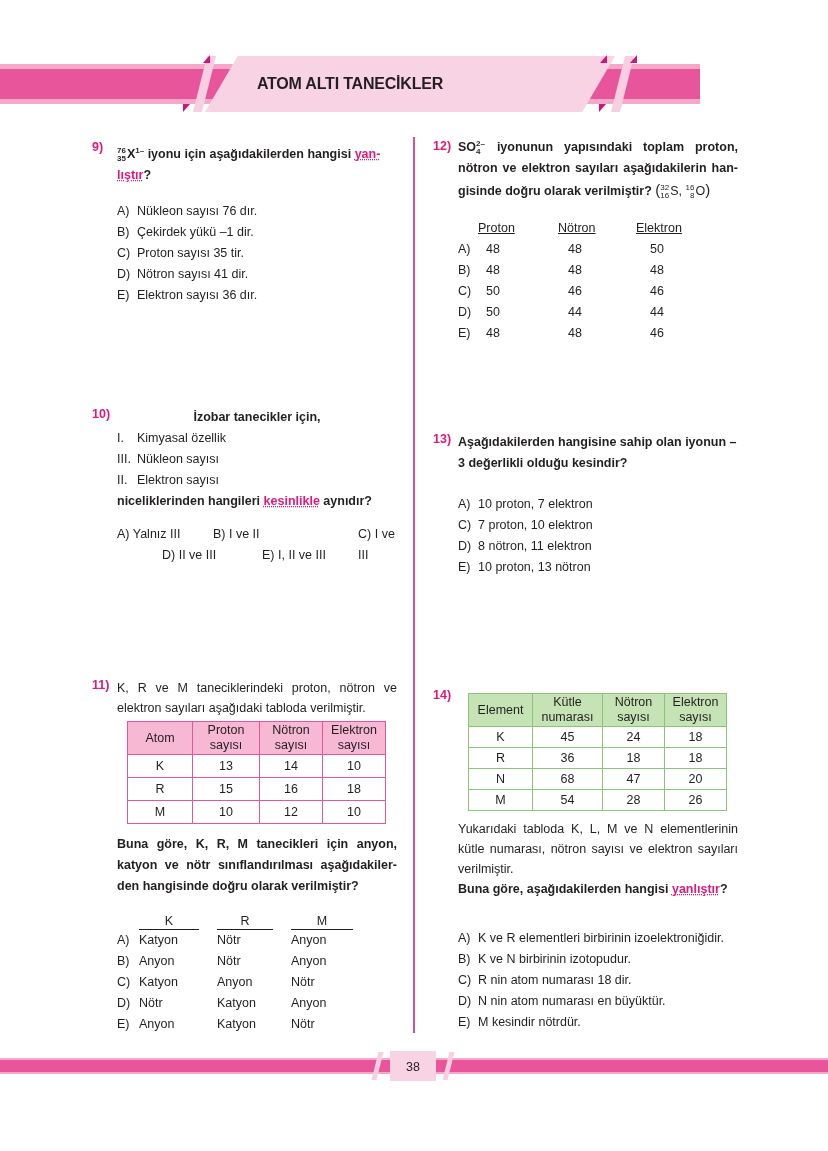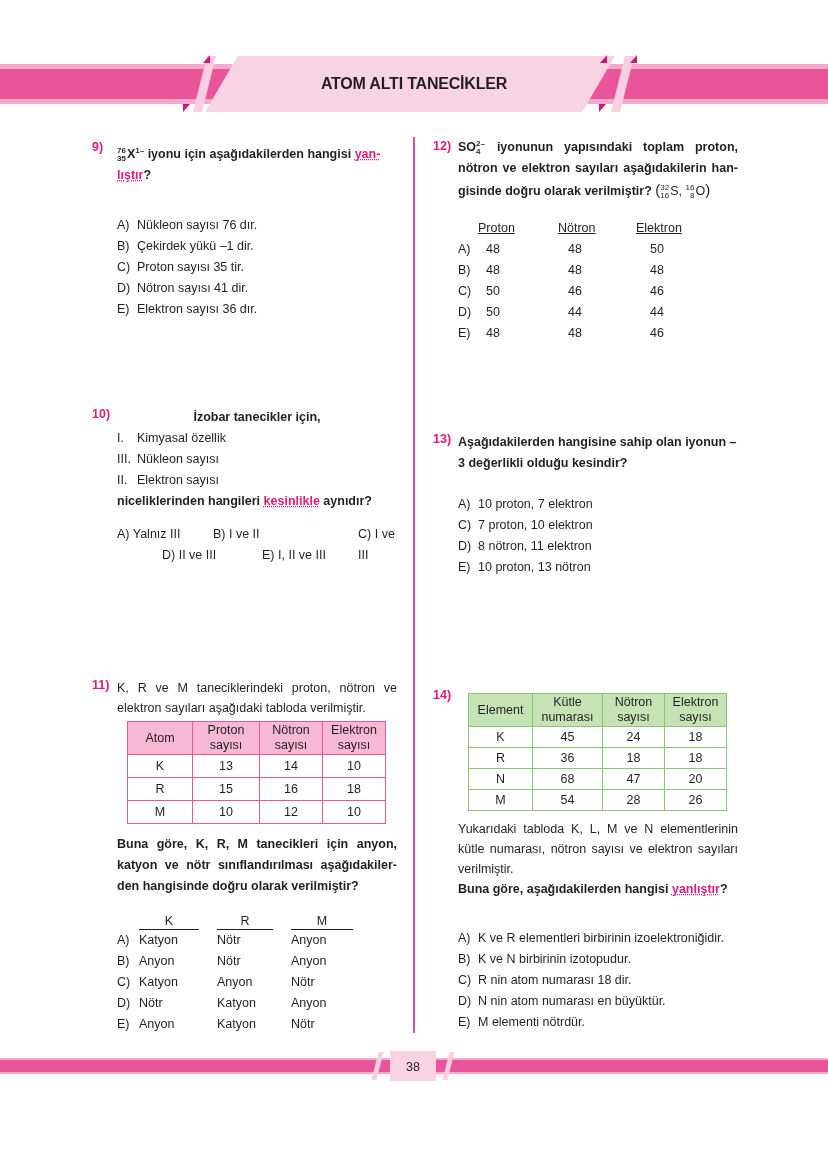--- a/index.html
+++ b/index.html
@@ -1,20 +1,20 @@
 <!DOCTYPE html>
 <html><head>
 <meta charset="utf-8">
 <style>
   * { box-sizing: border-box; margin: 0; padding: 0; }
   html, body { width: 828px; height: 1151px; background: #ffffff; overflow: hidden; }
   body { position: relative; font-family: "Liberation Sans", sans-serif; color: #231f20; font-size: 12.5px; }
 
   
-  .banner { position: absolute; left: 0; top: 40px; width: 828px; height: 80px; }
+  .banner { position: absolute; left: 0; top: 40px; width: 700px; height: 80px; }
   .banner .band-light { position: absolute; left: 0; right: 0; top: 24px; height: 40px; background: #f4a9c8; }
   .banner .band-dark { position: absolute; left: 0; right: 0; top: 29px; height: 30px; background: #e8559a; }
   .banner .slant { position: absolute; top: 16px; height: 56px; width: 9px; background: #f8cfe1; transform: skewX(-14deg); }
   .banner .tri { position: absolute; width: 0; height: 0; }
   .banner .title-box { position: absolute; left: 150px; top: 16px; width: 460px; height: 56px; background: #f8d3e4;
       clip-path: polygon(8% 0, 100% 0, 92% 100%, 0 100%); }
   .banner .title { position: absolute; left: 0; right: 0; top: 35px; text-align: center; font-weight: bold; font-size: 16px; color: #231f20; letter-spacing: -0.2px; }
 
   
   .divider { position: absolute; left: 413px; top: 137px; width: 2px; height: 896px; background: #d9509a; }
@@ -78,21 +78,21 @@
 <div class="divider"></div>
 
 <div class="q" style="left:92px;top:140px;width:305px;">
   <span class="qnum">9)</span>
   <div class="stem" style="padding-left:25px;">
     <span class="iso">
         <span>76</span>
         <span>35</span>
       </span><span>X</span><sup>1–</sup><span> iyonu için aşağıdakilerden hangisi </span><span class="hl">yan-</span><br><span class="hl">lıştır</span><span>?</span>
   </div>
-  <ul class="opts" style="margin-top:29px;padding-left:25px;">
+  <ul class="opts" style="margin-top:15px;padding-left:25px;">
     <li><span class="lbl">A)</span><span>Nükleon sayısı 76 dır.</span></li>
     <li><span class="lbl">B)</span><span>Çekirdek yükü –1 dir.</span></li>
     <li><span class="lbl">C)</span><span>Proton sayısı 35 tir.</span></li>
     <li><span class="lbl">D)</span><span>Nötron sayısı 41 dir.</span></li>
     <li><span class="lbl">E)</span><span>Elektron sayısı 36 dır.</span></li>
   </ul>
 </div>
 
 <div class="q" style="left:92px;top:407px;width:305px;">
   <span class="qnum">10)</span>
@@ -264,21 +264,21 @@
         </tr>
   </tbody>
     </table>
   <div style="padding-left:25px;margin-top:8px;line-height:20px;text-align:justify;">Yukarıdaki tabloda K, L, M ve N elementlerinin kütle numarası, nötron sayısı ve elektron sayıları verilmiştir.</div>
   <div class="stem" style="padding-left:25px;"><span>Buna göre, aşağıdakilerden hangisi </span><span class="hl">yanlıştır</span><span>?</span></div>
   <ul class="opts" style="margin-top:28px;padding-left:25px;">
     <li><span class="lbl">A)</span><span>K ve R elementleri birbirinin izoelektroniğidir.</span></li>
     <li><span class="lbl">B)</span><span>K ve N birbirinin izotopudur.</span></li>
     <li><span class="lbl">C)</span><span>R nin atom numarası 18 dir.</span></li>
     <li><span class="lbl">D)</span><span>N nin atom numarası en büyüktür.</span></li>
-    <li><span class="lbl">E)</span><span>M elementi nötrdür.</span></li>
+    <li><span class="lbl">E)</span><span>M kesindir nötrdür.</span></li>
   </ul>
 </div>
 
 <div class="footer">
   <div class="band-light"></div>
   <div class="band-dark"></div>
   <div class="slant" style="left:375px"></div>
   <div class="slant" style="left:446px"></div>
   <div class="pbox"></div>
   <div class="pnum">38</div>

